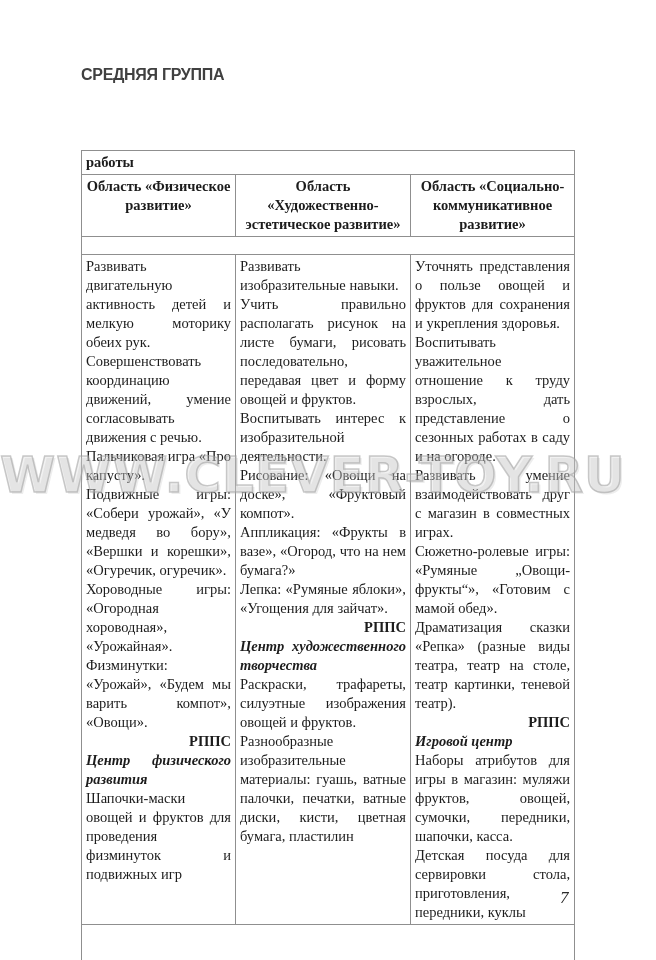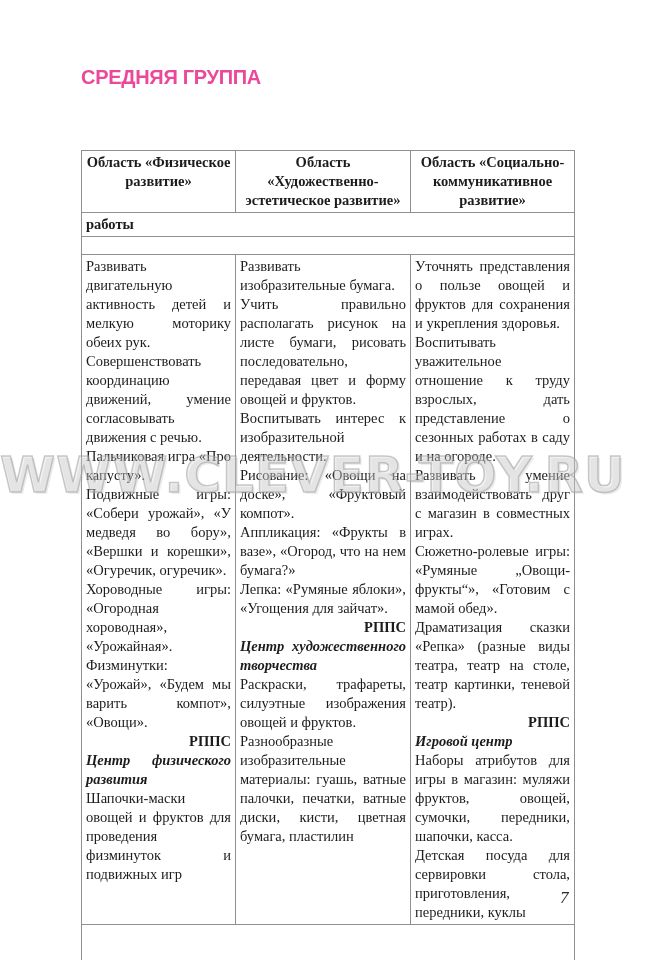--- a/index.html
+++ b/index.html
@@ -16,23 +16,23 @@
     font-family: "Liberation Serif", serif;
     color: #1c1c1c;
   }
   .doc-title {
     position: absolute;
     left: 81px;
     top: 66px;
     margin: 0;
     font-family: "Liberation Sans", sans-serif;
     font-weight: bold;
-    font-size: 20px;
+    font-size: 16px;
     letter-spacing: -0.3px;
-    color: #ec4899;
+    color: #404040;
   }
   table.main-table {
     position: absolute;
     left: 81px;
     top: 150px;
     width: 493px;
     border-collapse: collapse;
     table-layout: fixed;
   }
   table.main-table td, table.main-table th {
@@ -119,44 +119,44 @@
   <h1 class="doc-title">СРЕДНЯЯ ГРУППА</h1>
 
   <table class="main-table">
     <colgroup>
       <col class="c1">
       <col class="c2">
       <col class="c3">
     </colgroup>
     <tbody>
       <tr>
+        <td class="continuation-cell" colspan="3">работы</td>
+      </tr>
+      <tr>
         <th class="col-header">Область «Физическое развитие»</th>
         <th class="col-header">Область «Художественно-эстетическое развитие»</th>
         <th class="col-header">Область «Социально-коммуни­кативное развитие»</th>
-      </tr>
-      <tr>
-        <td class="continuation-cell" colspan="3">работы</td>
       </tr>
       <tr>
         <td class="spacer-cell" colspan="3"></td>
       </tr>
       <tr>
         <td class="body-cell">
             <p class="para normal">Развивать двигательную активность детей и мелкую моторику обеих рук.</p>
             <p class="para normal">Совершенствовать координацию движений, умение согласовывать движения с речью.</p>
             <p class="para normal">Пальчиковая игра «Про капусту».</p>
             <p class="para normal">Подвижные игры: «Собери урожай», «У медведя во бору», «Вершки и корешки», «Огуречик, огуречик».</p>
             <p class="para normal">Хороводные игры: «Огородная хороводная», «Урожайная».</p>
             <p class="para normal">Физминутки: «Урожай», «Будем мы варить компот», «Овощи».</p>
             <p class="para bold">РППС</p>
             <p class="para bold-italic">Центр физического развития</p>
             <p class="para normal">Шапочки-маски овощей и фруктов для проведения физминуток и подвижных игр</p>
           </td>
         <td class="body-cell">
-            <p class="para normal">Развивать изобразительные бумага.</p>
+            <p class="para normal">Развивать изобразительные навыки.</p>
             <p class="para normal">Учить правильно располагать рисунок на листе бумаги, рисовать последовательно, передавая цвет и форму овощей и фруктов.</p>
             <p class="para normal">Воспитывать интерес к изобразительной деятельности.</p>
             <p class="para normal">Рисование: «Овощи на доске», «Фруктовый компот».</p>
             <p class="para normal">Аппликация: «Фрукты в вазе», «Огород, что на нем бумага?»</p>
             <p class="para normal">Лепка: «Румяные яблоки», «Угощения для зайчат».</p>
             <p class="para bold">РППС</p>
             <p class="para bold-italic">Центр художественного творчества</p>
             <p class="para normal">Раскраски, трафареты, силуэтные изображения овощей и фруктов.</p>
             <p class="para normal">Разнообразные изобразительные материалы: гуашь, ватные палочки, печатки, ватные диски, кисти, цветная бумага, пластилин</p>
           </td>

